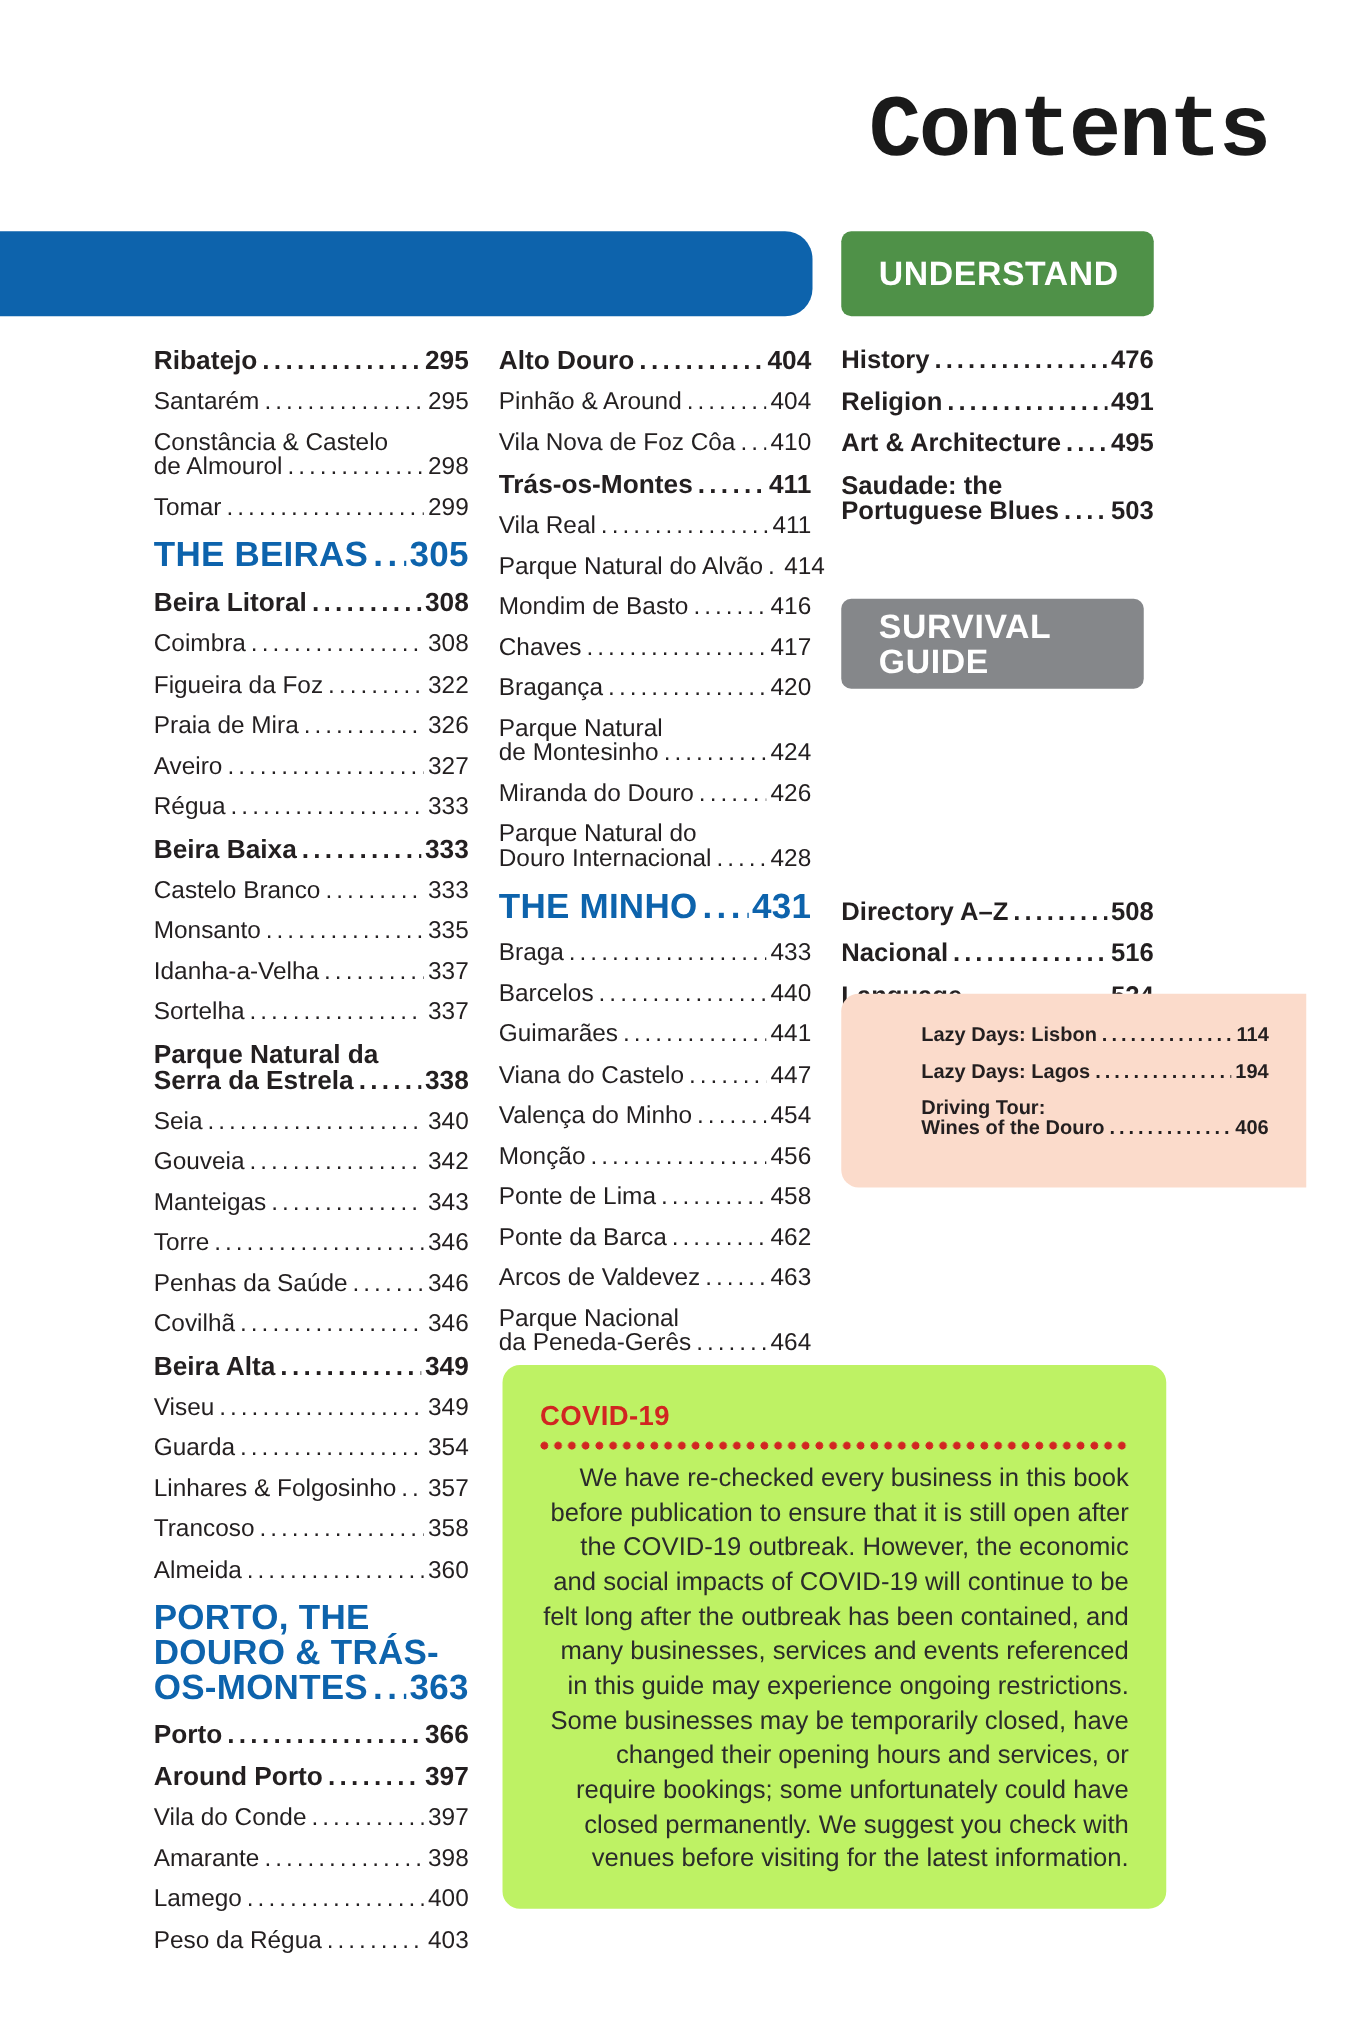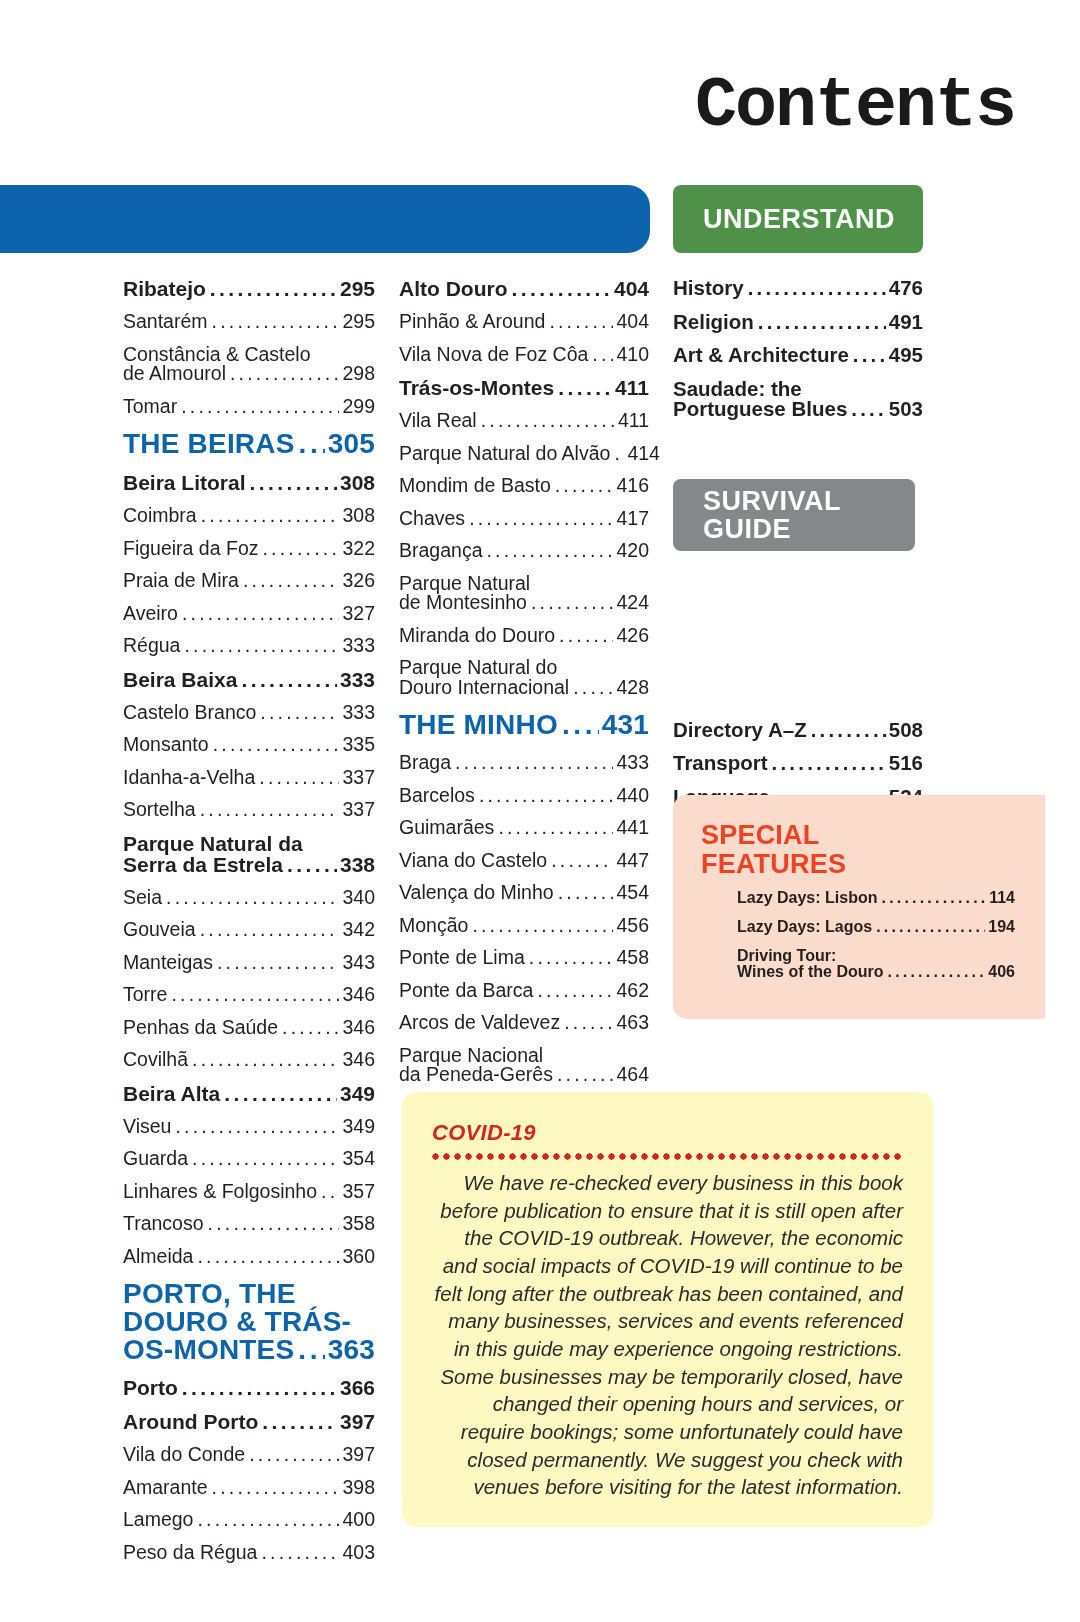--- a/index.html
+++ b/index.html
@@ -152,24 +152,23 @@
   }
   .special-box .toc-row { font-weight: bold; font-size: 16px; width: 278px; margin-left: 36px; }
 
   
   .covid-box {
     position: absolute;
     left: 400px;
     top: 1090px;
     width: 535px;
     padding: 28px 30px 26px 30px;
-    background: #fef9c3;
+    background: #bef264;
     border: 2px solid #ffffff;
     border-radius: 16px;
-    font-style: italic;
   }
   .covid-title {
     color: #d12621;
     font-weight: bold;
     font-size: 22px;
     letter-spacing: 0.3px;
     margin-bottom: 7px;
   }
   .covid-rule {
     height: 7px;
@@ -549,21 +548,21 @@
         </div>
       </div>
     </div>
   <div id="survival-list" style="margin-top:300px;">
       <div class="toc-row lvl-boldlist">
         <span class="toc-label">Directory A–Z</span>
         <span class="toc-dots">................................................................................</span>
         <span class="toc-page">508</span>
       </div>
       <div class="toc-row lvl-boldlist">
-        <span class="toc-label">Transport</span>
+        <span class="toc-label">Nacional</span>
         <span class="toc-dots">................................................................................</span>
         <span class="toc-page">516</span>
       </div>
       <div class="toc-row lvl-boldlist">
         <span class="toc-label">Language</span>
         <span class="toc-dots">................................................................................</span>
         <span class="toc-page">524</span>
       </div>
       <div class="toc-row lvl-boldlist">
         <span class="toc-label">Index</span>
@@ -572,24 +571,20 @@
       </div>
       <div class="toc-row lvl-boldlist">
         <span class="toc-label">Map Legend</span>
         <span class="toc-dots">................................................................................</span>
         <span class="toc-page">542</span>
       </div>
     </div>
 </div>
 
 <div class="special-box">
-  <div class="special-title">
-    <span>SPECIAL</span><br>
-    <span>FEATURES</span>
-  </div>
   <div id="special-list">
       <div class="toc-row lvl-boldlist">
         <span class="toc-label">Lazy Days: Lisbon</span>
         <span class="toc-dots">................................................................................</span>
         <span class="toc-page">114</span>
       </div>
       <div class="toc-row lvl-boldlist">
         <span class="toc-label">Lazy Days: Lagos</span>
         <span class="toc-dots">................................................................................</span>
         <span class="toc-page">194</span>

